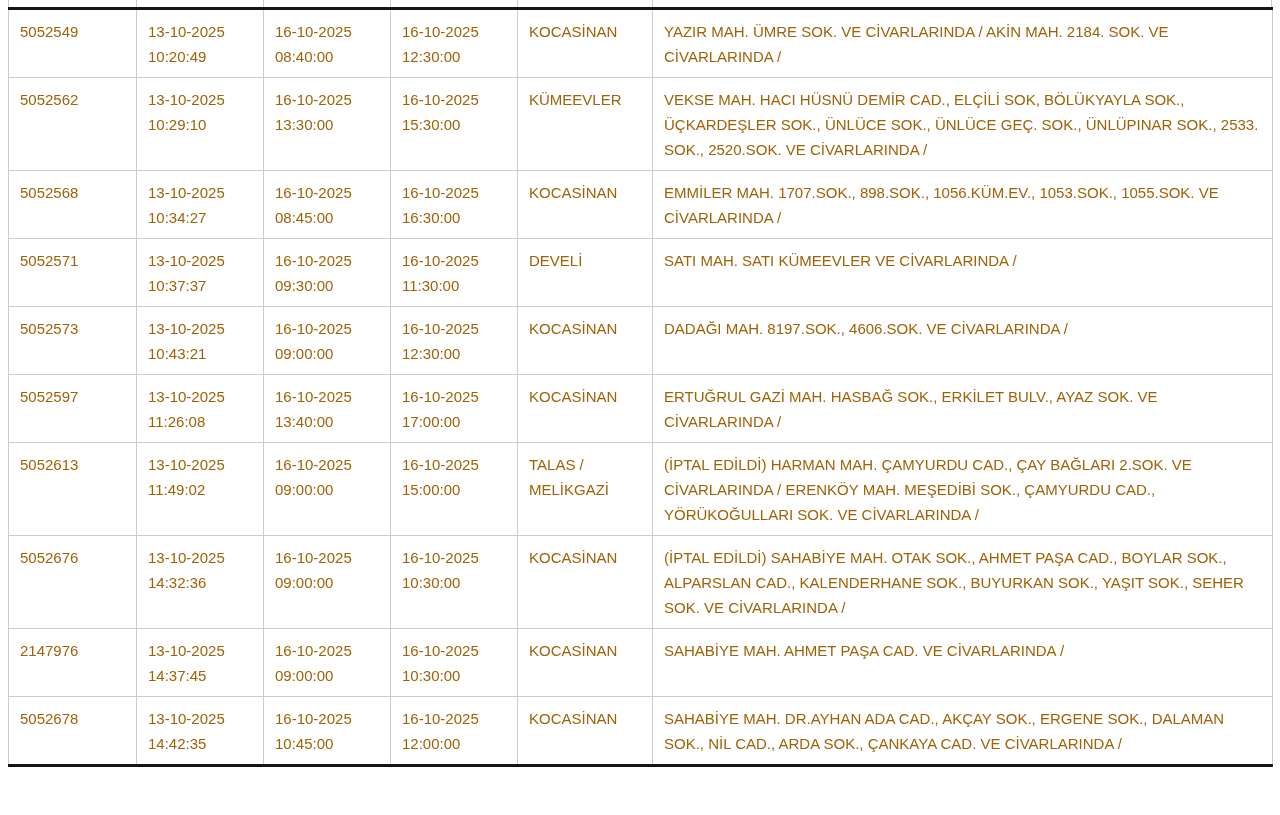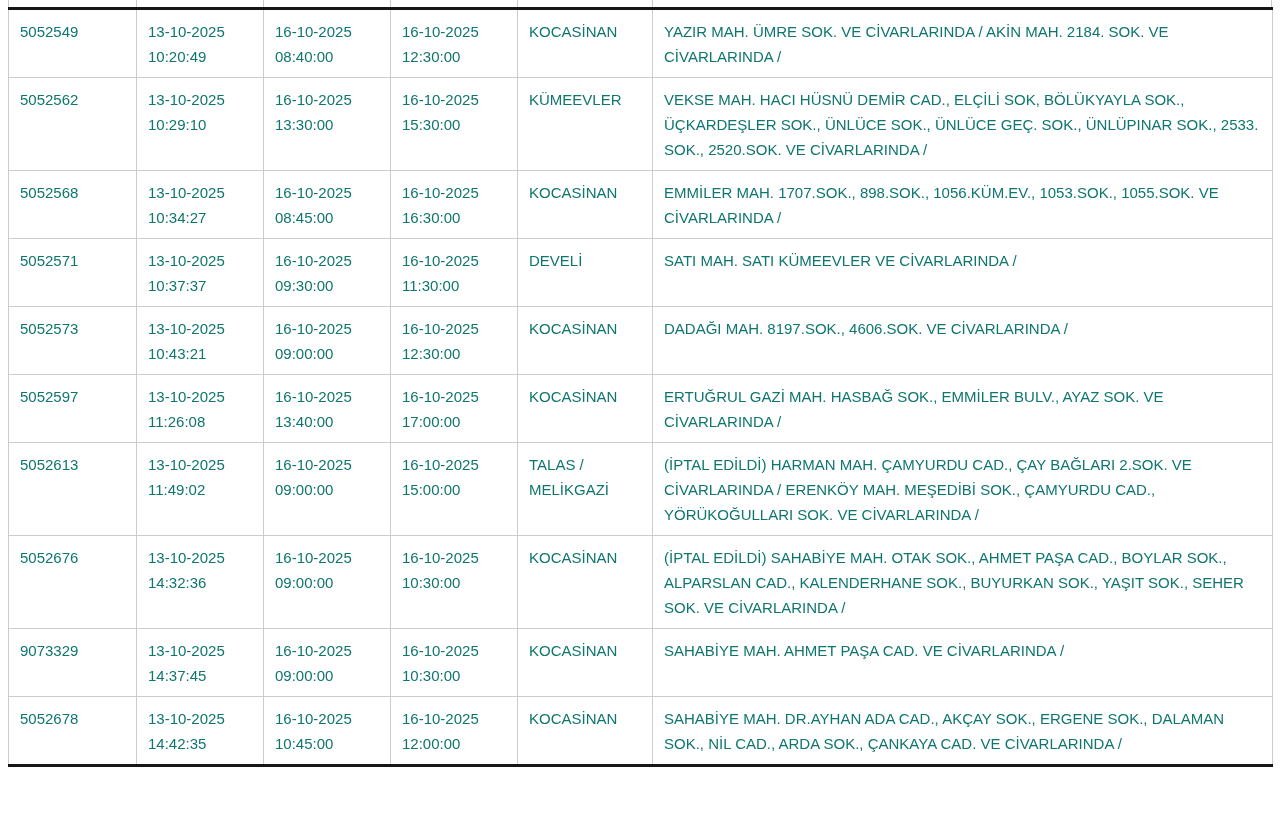--- a/index.html
+++ b/index.html
@@ -39,21 +39,21 @@
     table-layout: fixed;
     border-top: 3px solid #161616;
     border-bottom: 3px solid #161616;
   }
   table.outage td {
     border: 1px solid #cccccc;
     vertical-align: top;
     padding: 9px 10px 8px 11px;
     font-size: 15px;
     line-height: 25px;
-    color: #0f766e;
+    color: #a16207;
     word-wrap: break-word;
   }
   col.c-id       { width: 128px; }
   col.c-rec      { width: 127px; }
   col.c-start    { width: 127px; }
   col.c-end      { width: 127px; }
   col.c-district { width: 135px; }
   col.c-area     { width: 620px; }
   .dt-line { display: block; }
 </style>
@@ -215,21 +215,21 @@
         <span class="dt-line">13:40:00</span>
       </td>
       <td>
         <span class="dt-line">16-10-2025</span>
         <span class="dt-line">17:00:00</span>
       </td>
       <td>
         <span>KOCASİNAN</span>
       </td>
       <td>
-        <span>ERTUĞRUL GAZİ MAH. HASBAĞ SOK., EMMİLER BULV., AYAZ SOK. VE CİVARLARINDA /</span>
+        <span>ERTUĞRUL GAZİ MAH. HASBAĞ SOK., ERKİLET BULV., AYAZ SOK. VE CİVARLARINDA /</span>
       </td>
     </tr>
 
     <tr>
       <td>
         <span>5052613</span>
       </td>
       <td>
         <span class="dt-line">13-10-2025</span>
         <span class="dt-line">11:49:02</span>
@@ -269,21 +269,21 @@
       <td>
         <span>KOCASİNAN</span>
       </td>
       <td>
         <span>(İPTAL EDİLDİ) SAHABİYE MAH. OTAK SOK., AHMET PAŞA CAD., BOYLAR SOK., ALPARSLAN CAD., KALENDERHANE SOK., BUYURKAN SOK., YAŞIT SOK., SEHER SOK. VE CİVARLARINDA /</span>
       </td>
     </tr>
 
     <tr>
       <td>
-        <span>9073329</span>
+        <span>2147976</span>
       </td>
       <td>
         <span class="dt-line">13-10-2025</span>
         <span class="dt-line">14:37:45</span>
       </td>
       <td>
         <span class="dt-line">16-10-2025</span>
         <span class="dt-line">09:00:00</span>
       </td>
       <td>

